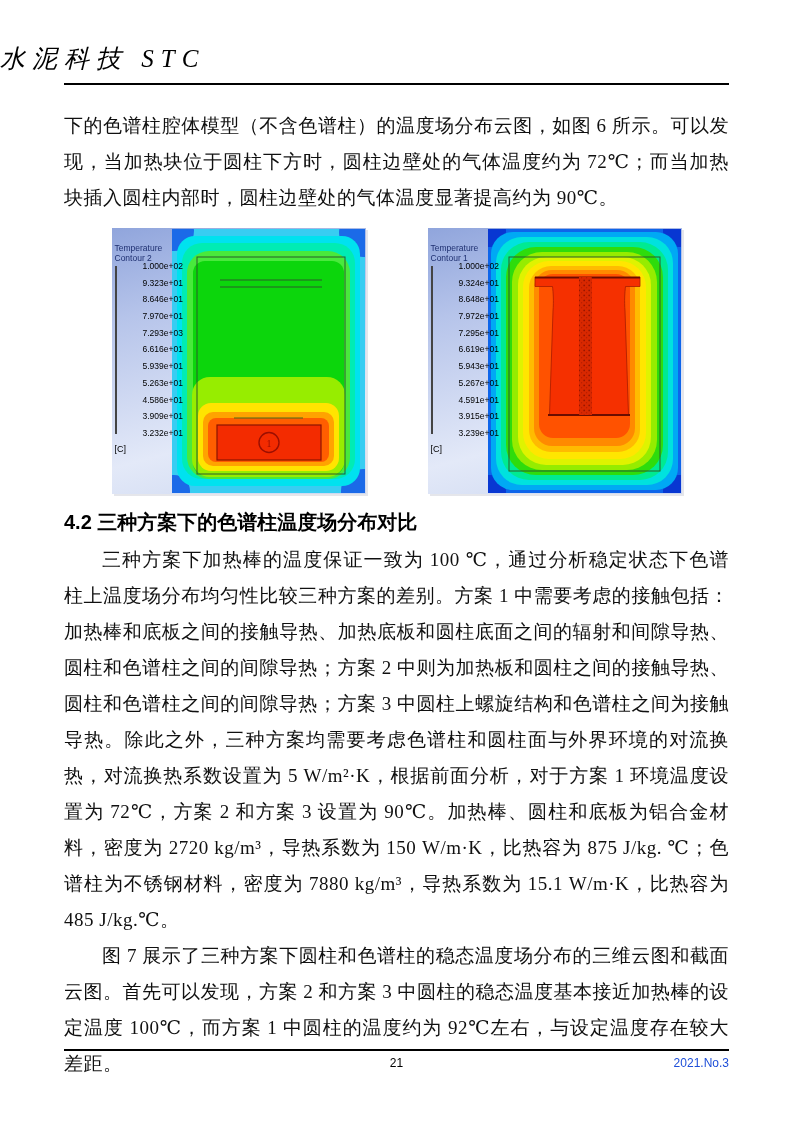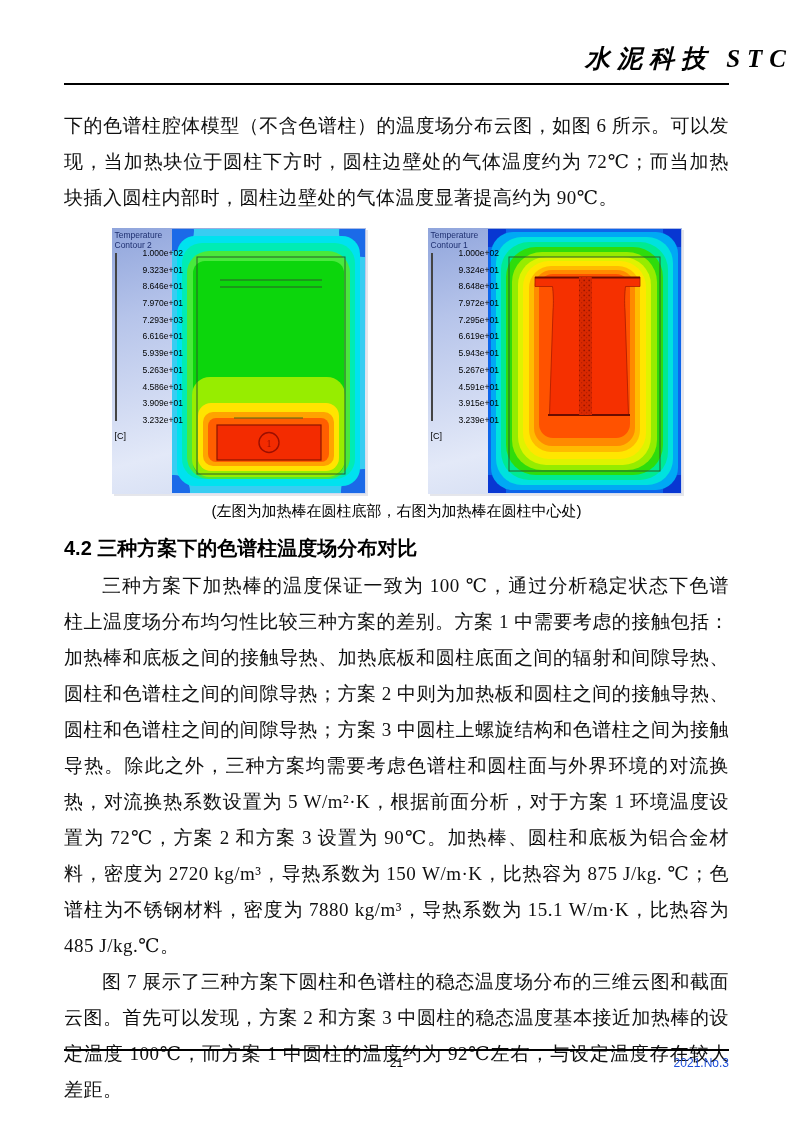--- a/index.html
+++ b/index.html
@@ -1,34 +1,34 @@
 <!DOCTYPE html>
 <html><head>
 <meta charset="utf-8">
 <style>
   html,body{margin:0;padding:0;background:#888;}
   .page{position:relative;width:793px;height:1122px;margin:0 auto;background:#ffffff;overflow:hidden;
         font-family:"Liberation Serif","DejaVu Serif",serif;color:#111;}
   
-  .journal-title{margin-top:42px;text-align:right;font-size:25px;letter-spacing:7px;
-                 font-style:italic;font-weight:700;color:#000;}
+  .journal-title{margin-top:42px;text-align:left;font-size:25px;letter-spacing:7px;
+                 font-style:italic;font-weight:400;color:#000;}
   .header-rule{margin:8px 64px 0 64px;border-top:2px solid #000;}
   
   .body-par{margin:0 64px;font-size:19px;line-height:36px;letter-spacing:0.5px;
             text-align:justify;color:#101010;}
   .p1{margin-top:23px;}
   .indent{text-indent:2em;}
   
   .figure-row{display:flex;justify-content:center;gap:62px;margin-top:12px;height:267px;}
   .contour-figure{position:relative;width:254px;height:266px;
       background:linear-gradient(165deg,#90a5dc 0%,#b6c4ea 28%,#e3e9f8 72%,#ccd7f0 100%);
       box-shadow:2px 2px 0 rgba(40,50,90,0.12);}
   .plot-svg{position:absolute;top:1px;left:60px;width:193px;height:264px;display:block;}
   
-  .legend{position:absolute;top:3px;left:3px;width:58px;
+  .legend{position:absolute;top:16px;left:3px;width:58px;
           font-family:"Liberation Sans","DejaVu Sans",sans-serif;}
   .legend-title{font-size:8.5px;line-height:9.5px;color:#1e2f70;}
   .legend-body{display:flex;margin-top:3px;gap:23px;}
   .colorbar{width:12px;height:168px;border:0.5px solid #444;box-sizing:border-box;
       background:linear-gradient(180deg,#fa0000 0%,#ff5a00 9%,#ffa000 18%,#ffd800 27%,
       #fff600 36%,#c8f600 45%,#64e800 54%,#00dc3c 63%,#00e6b4 72%,#00ccf2 81%,
       #0064f0 90%,#0014dc 100%);}
   .legend-labels{display:flex;flex-direction:column;justify-content:space-between;
       height:176px;margin-left:3px;transform:translateY(-4px);}
   .legend-labels span{font-size:8.5px;line-height:9px;color:#000;white-space:nowrap;}
@@ -159,21 +159,20 @@
             <span>4.591e+01</span>
             <span>3.915e+01</span>
             <span>3.239e+01</span>
           </div>
         </div>
         <div class="legend-unit">[C]</div>
       </div>
     </div>
   </div>
 
-  <div class="subcaption">(左图为加热棒在圆柱底部，右图为加热棒在圆柱中心处)</div>
 
   <div class="section-heading">4.2 三种方案下的色谱柱温度场分布对比</div>
 
   <p class="body-par indent p2">三种方案下加热棒的温度保证一致为 100 ℃，通过分析稳定状态下色谱柱上温度场分布均匀性比较三种方案的差别。方案 1 中需要考虑的接触包括：加热棒和底板之间的接触导热、加热底板和圆柱底面之间的辐射和间隙导热、圆柱和色谱柱之间的间隙导热；方案 2 中则为加热板和圆柱之间的接触导热、圆柱和色谱柱之间的间隙导热；方案 3 中圆柱上螺旋结构和色谱柱之间为接触导热。除此之外，三种方案均需要考虑色谱柱和圆柱面与外界环境的对流换热，对流换热系数设置为 5 W/m²·K，根据前面分析，对于方案 1 环境温度设置为 72℃，方案 2 和方案 3 设置为 90℃。加热棒、圆柱和底板为铝合金材料，密度为 2720 kg/m³，导热系数为 150 W/m·K，比热容为 875 J/kg. ℃；色谱柱为不锈钢材料，密度为 7880 kg/m³，导热系数为 15.1 W/m·K，比热容为 485 J/kg.℃。</p>
   <p class="body-par indent p3">图 7 展示了三种方案下圆柱和色谱柱的稳态温度场分布的三维云图和截面云图。首先可以发现，方案 2 和方案 3 中圆柱的稳态温度基本接近加热棒的设定温度 100℃，而方案 1 中圆柱的温度约为 92℃左右，与设定温度存在较大差距。</p>
 
   <div class="footer-rule"></div>
   <div class="page-number">21</div>
   <div class="issue">2021.No.3</div>
 

